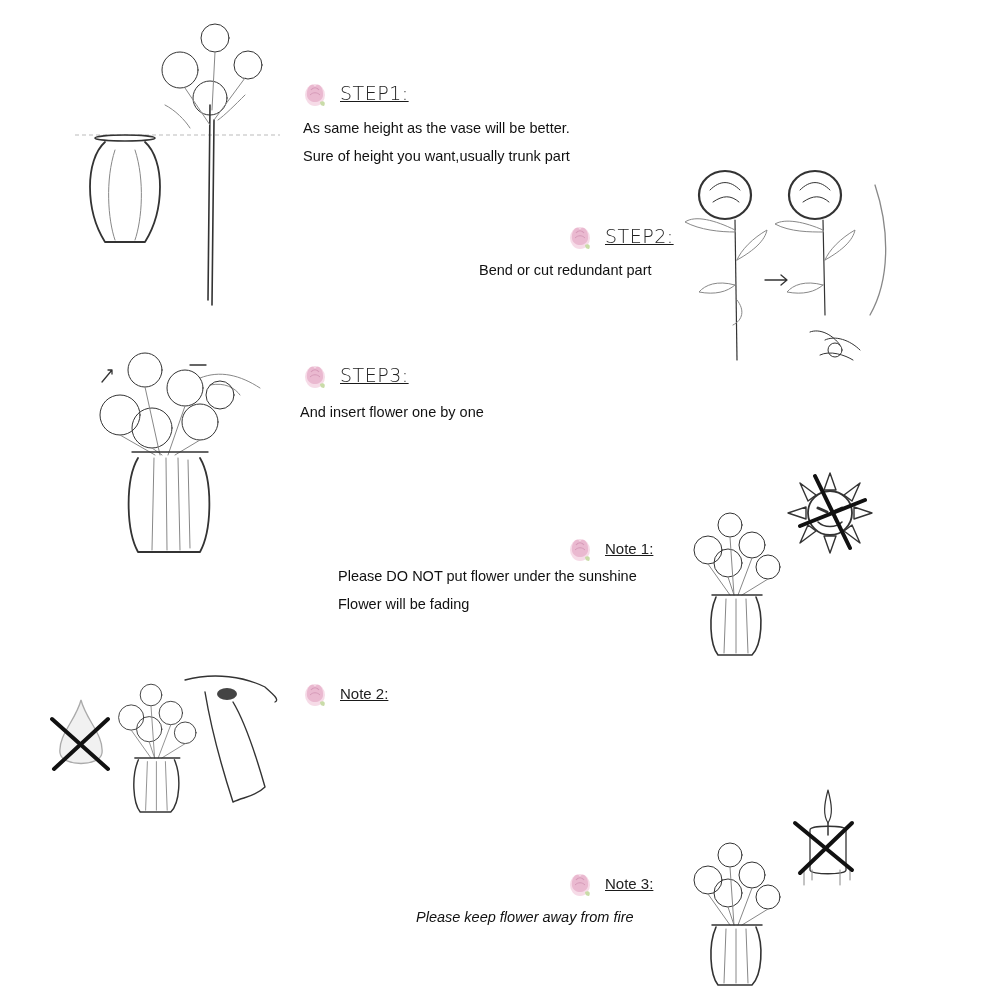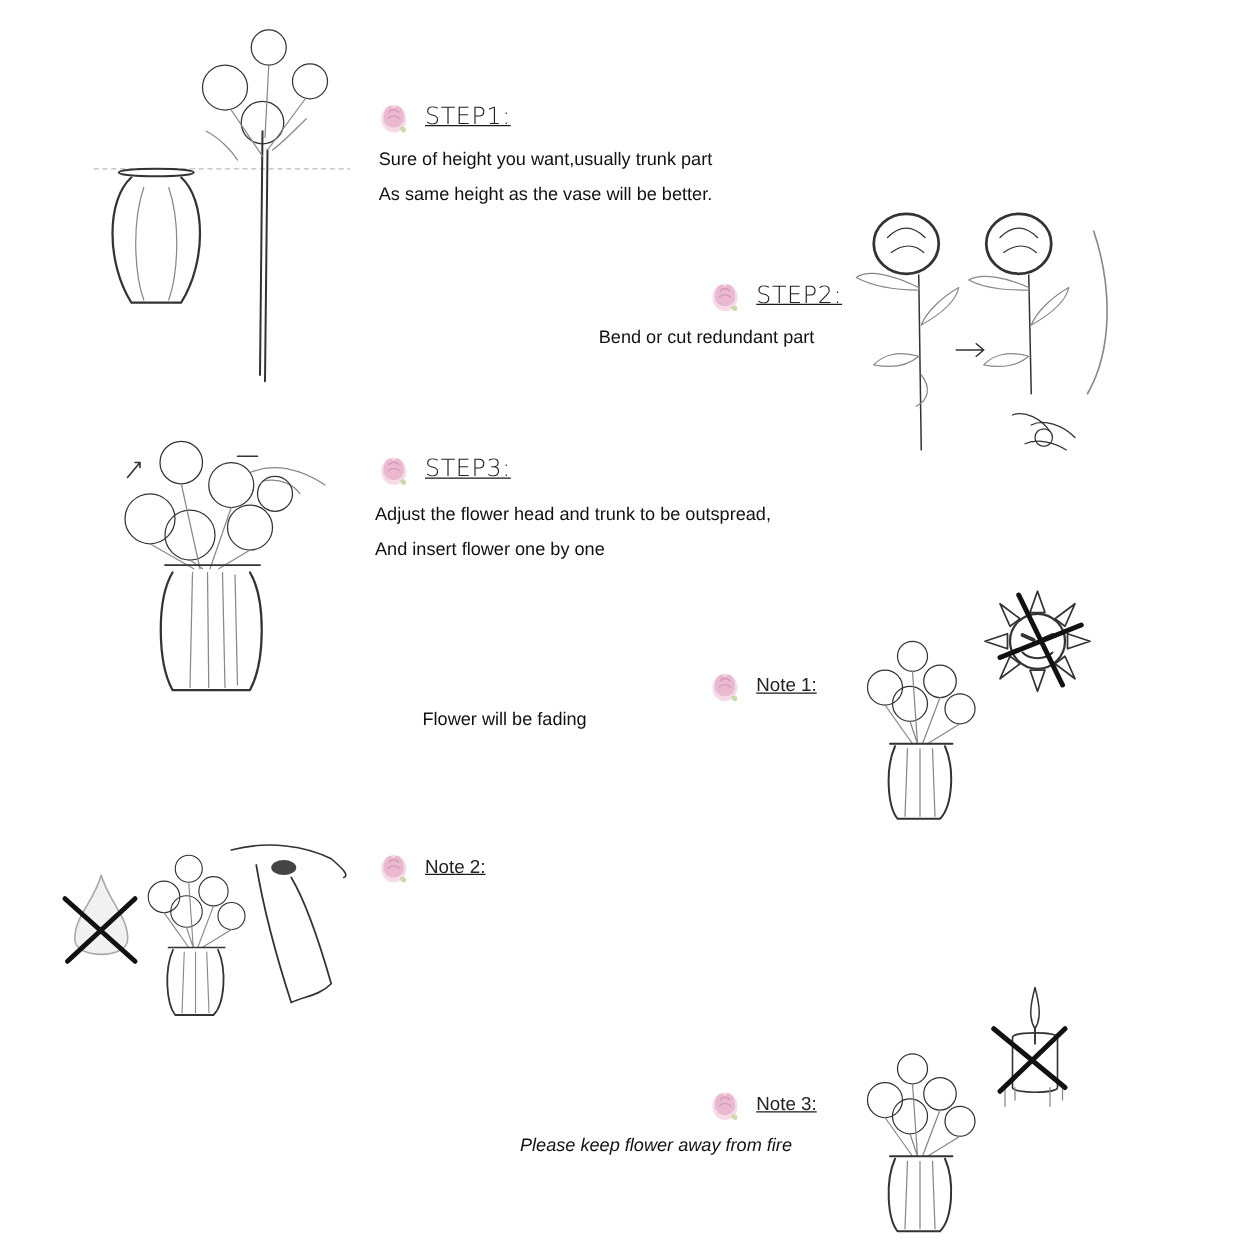--- a/index.html
+++ b/index.html
@@ -60,22 +60,22 @@
   </svg>
 </div>
 
 <div class="abs heading" style="left:300px; top:78px;">
   <svg class="flower-icon" viewBox="0 0 30 30">
       <use href="#flower-glyph"></use>
     </svg>
   <span class="step-title">STEP1:</span>
 </div>
 <div class="abs" style="left:303px; top:114px;">
+  <div class="body-line">As same height as the vase will be better.</div>
   <div class="body-line">Sure of height you want,usually trunk part</div>
-  <div class="body-line">As same height as the vase will be better.</div>
 </div>
 
 <div class="abs heading" style="left:565px; top:221px;">
   <svg class="flower-icon" viewBox="0 0 30 30">
       <use href="#flower-glyph"></use>
     </svg>
   <span class="step-title">STEP2:</span>
 </div>
 <div class="abs" style="left:479px; top:256px;">
   <div class="body-line">Bend or cut redundant part</div>
@@ -125,31 +125,31 @@
   </svg>
 </div>
 
 <div class="abs heading" style="left:300px; top:360px;">
   <svg class="flower-icon" viewBox="0 0 30 30">
       <use href="#flower-glyph"></use>
     </svg>
   <span class="step-title">STEP3:</span>
 </div>
 <div class="abs" style="left:300px; top:398px;">
-  <div class="body-line">Adjust the flower head and trunk to be outspread,</div>
   <div class="body-line">And insert flower one by one</div>
 </div>
 
 <div class="abs heading" style="left:565px; top:533px;">
   <svg class="flower-icon" viewBox="0 0 30 30">
       <use href="#flower-glyph"></use>
     </svg>
   <span class="note-title">Note 1:</span>
 </div>
 <div class="abs" style="left:338px; top:562px;">
+  <div class="body-line">Please DO NOT put flower under the sunshine</div>
   <div class="body-line">Flower will be fading</div>
 </div>
 
 <div class="abs" style="left:690px; top:505px; width:100px; height:155px;">
   <svg width="100" height="155" viewBox="0 0 100 155">
       <use href="#bouquet-small"></use>
     </svg>
 </div>
 <div class="abs" style="left:780px; top:468px; width:100px; height:90px;">
   <svg width="100" height="90" viewBox="0 0 100 90">

